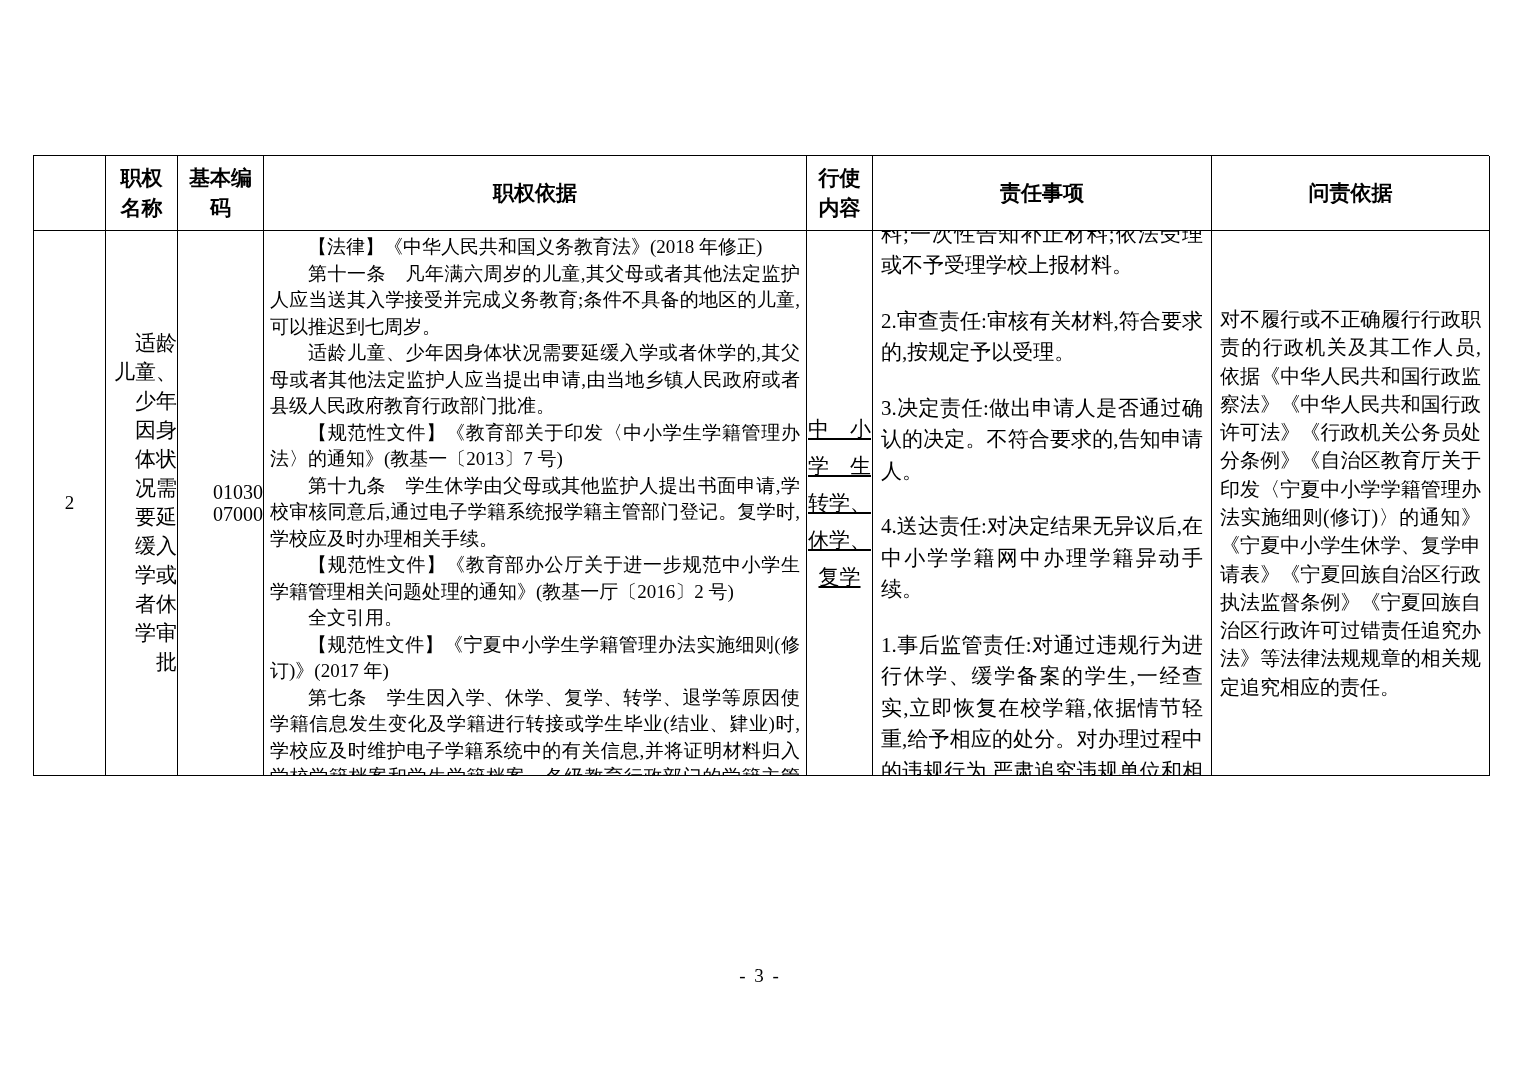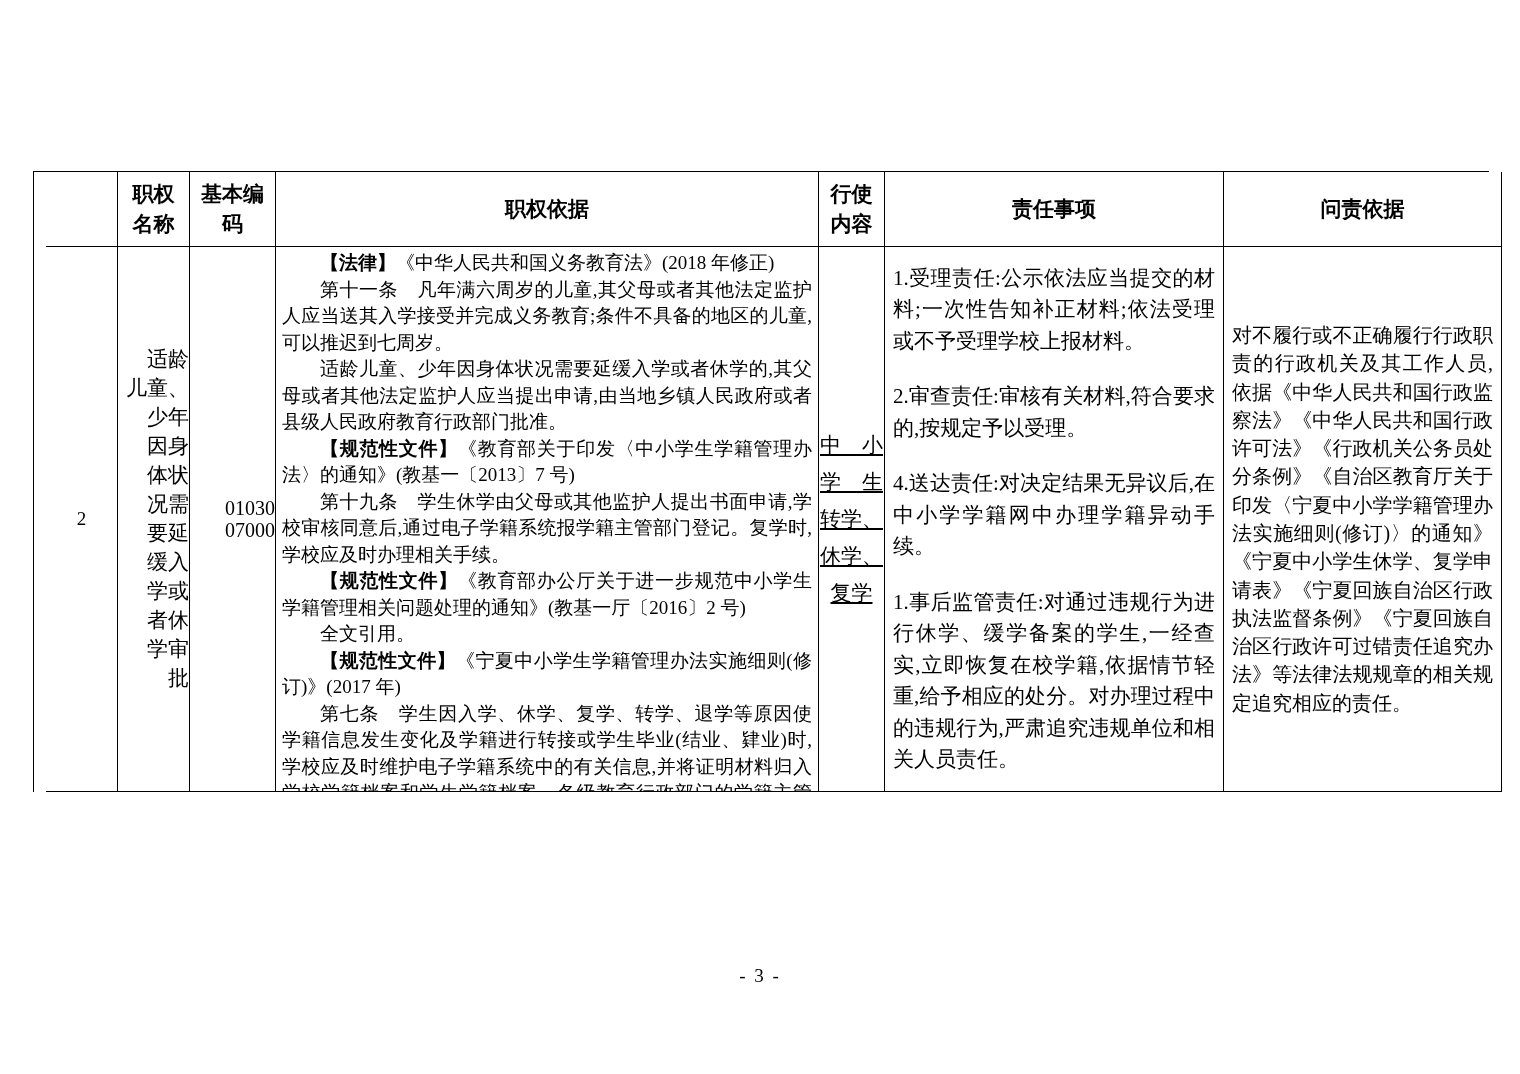--- a/index.html
+++ b/index.html
@@ -12,29 +12,28 @@
   .page {
     position: relative;
     width: 1520px;
     height: 1074px;
     background: #ffffff;
     overflow: hidden;
   }
   .doc-table {
     position: absolute;
     left: 33px;
-    top: 171px;
+    top: 155px;
     width: 1456px;
     display: grid;
     grid-template-columns: 72px 72px 86px 543px 66px 339px 278px;
     grid-template-rows: 75px 545px;
     border-top: 1.5px solid #000;
     border-left: 1.5px solid #000;
     box-sizing: border-box;
-    padding-left: 12px;
   }
   .cell {
     border-right: 1.5px solid #000;
     border-bottom: 1.5px solid #000;
     box-sizing: border-box;
     overflow: hidden;
   }
   .hcell {
     display: flex;
     align-items: center;
@@ -70,21 +69,21 @@
     font-size: 19px;
     line-height: 26.5px;
     padding: 3px 6px 0 6px;
     text-align: justify;
   }
   .cell-basis p {
     margin: 0;
     text-indent: 2em;
   }
   .cell-basis .tag {
-    font-weight: bold;
+    font-weight: normal;
   }
   .cell-exercise {
     font-size: 21px;
     line-height: 37px;
     text-align: center;
     white-space: pre-line;
     text-decoration: underline;
   }
   .cell-duty {
     font-size: 21px;
@@ -170,20 +169,21 @@
       <span>中　小
 学　生
 转学、
 休学、
 复学</span>
     </div>
 
     <div class="cell vcenter cell-duty">
       <div class="duty-item">1.受理责任:公示依法应当提交的材料;一次性告知补正材料;依法受理或不予受理学校上报材料。</div>
       <div class="duty-item">2.审查责任:审核有关材料,符合要求的,按规定予以受理。</div>
+      <div class="duty-item">3.决定责任:做出申请人是否通过确认的决定。不符合要求的,告知申请人。</div>
       <div class="duty-item">4.送达责任:对决定结果无异议后,在中小学学籍网中办理学籍异动手续。</div>
       <div class="duty-item">1.事后监管责任:对通过违规行为进行休学、缓学备案的学生,一经查实,立即恢复在校学籍,依据情节轻重,给予相应的处分。对办理过程中的违规行为,严肃追究违规单位和相关人员责任。</div>
     </div>
 
     <div class="cell vcenter cell-accountability">
       <div>对不履行或不正确履行行政职责的行政机关及其工作人员,依据《中华人民共和国行政监察法》《中华人民共和国行政许可法》《行政机关公务员处分条例》《自治区教育厅关于印发〈宁夏中小学学籍管理办法实施细则(修订)〉的通知》《宁夏中小学生休学、复学申请表》《宁夏回族自治区行政执法监督条例》《宁夏回族自治区行政许可过错责任追究办法》等法律法规规章的相关规定追究相应的责任。</div>
     </div>
 
   </div>
 

